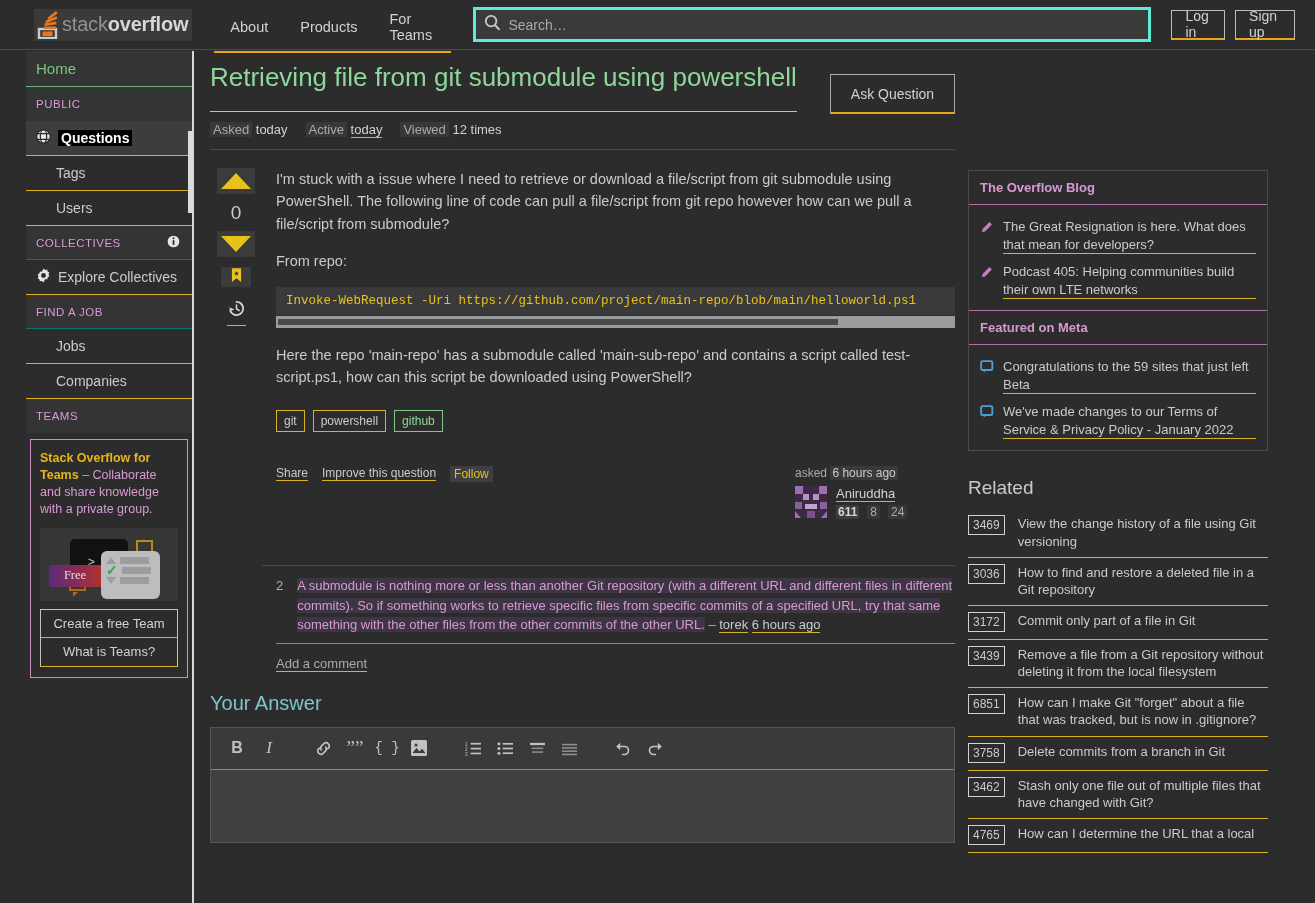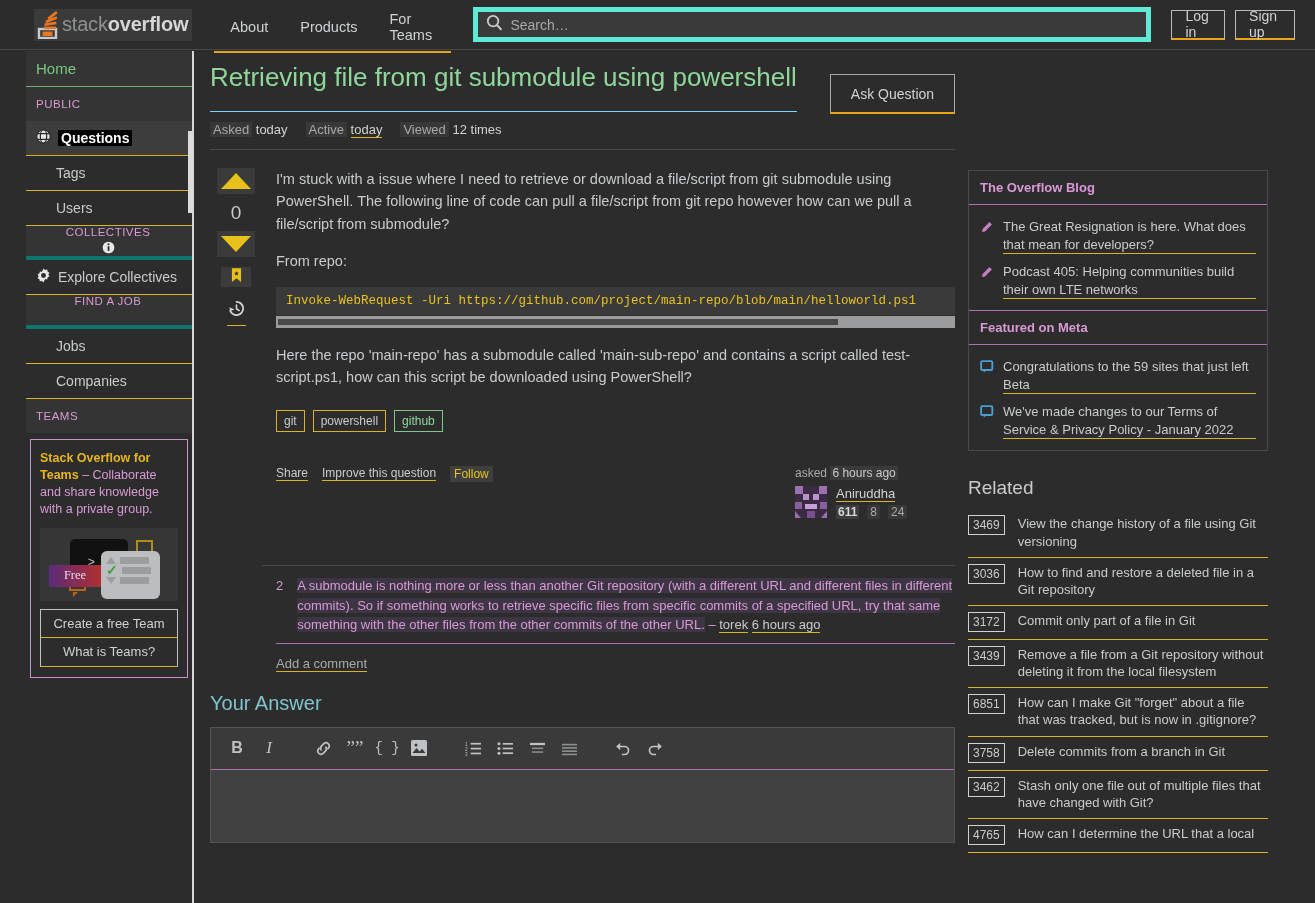--- a/index.html
+++ b/index.html
@@ -29,21 +29,21 @@
 
   .nav-link {
     height: 50px; display: flex; align-items: center;
     padding: 0 16px; font-size: 14.5px; color: #cfd2d4;
     border-bottom: 2px solid #e8a51a; margin-top: 6px;
   }
   .nav-link.first { margin-left: 22px; }
 
   .searchbar {
     flex: 0 0 auto; width: 678px; height: 35px; margin-left: 22px;
-    border: 5px solid #5eead4; background: #3a3a3a;
+    border: 3px solid #5eead4; background: #3a3a3a;
     display: flex; align-items: center; padding: 0 8px; gap: 7px;
   }
   .search-input {
     background: transparent; border: none; outline: none;
     color: #cfd2d4; font-size: 14px; width: 100%;
     font-family: "Liberation Sans", sans-serif;
   }
   .search-input::placeholder { color: #a7aaac; }
 
   .authbtn {
@@ -70,21 +70,21 @@
     letter-spacing: .5px; background: #343434;
   }
   .sb-item {
     height: 35px; display: flex; align-items: center; gap: 7px;
     padding-left: 10px; font-size: 14px; color: #c8cbcd;
     border-bottom: 1px solid #d8b520;
   }
   .sb-item.indent { padding-left: 30px; }
   .sb-item.active { background: #3d3d3d; color: #fff; font-weight: 700; }
   .sb-item.active .sb-label { background: #000000; padding: 0 3px; }
-  .sb-sep { border-bottom: 4px solid #0f766e; flex-direction: column; }
+  .sb-sep { border-bottom: 1px solid #0f766e; }
   .sb-scroll {
     position: absolute; top: 80px; right: -1px; width: 5px; height: 82px;
     background: #d9dbdd;
   }
 
   .teams-promo {
     margin: 6px 4px 0 4px; border: 1px solid #c98fc6; padding: 10px 9px;
   }
   .teams-promo p { font-size: 12.5px; line-height: 1.35; color: #d79ad4; }
   .teams-promo p b { color: #e5b519; }

